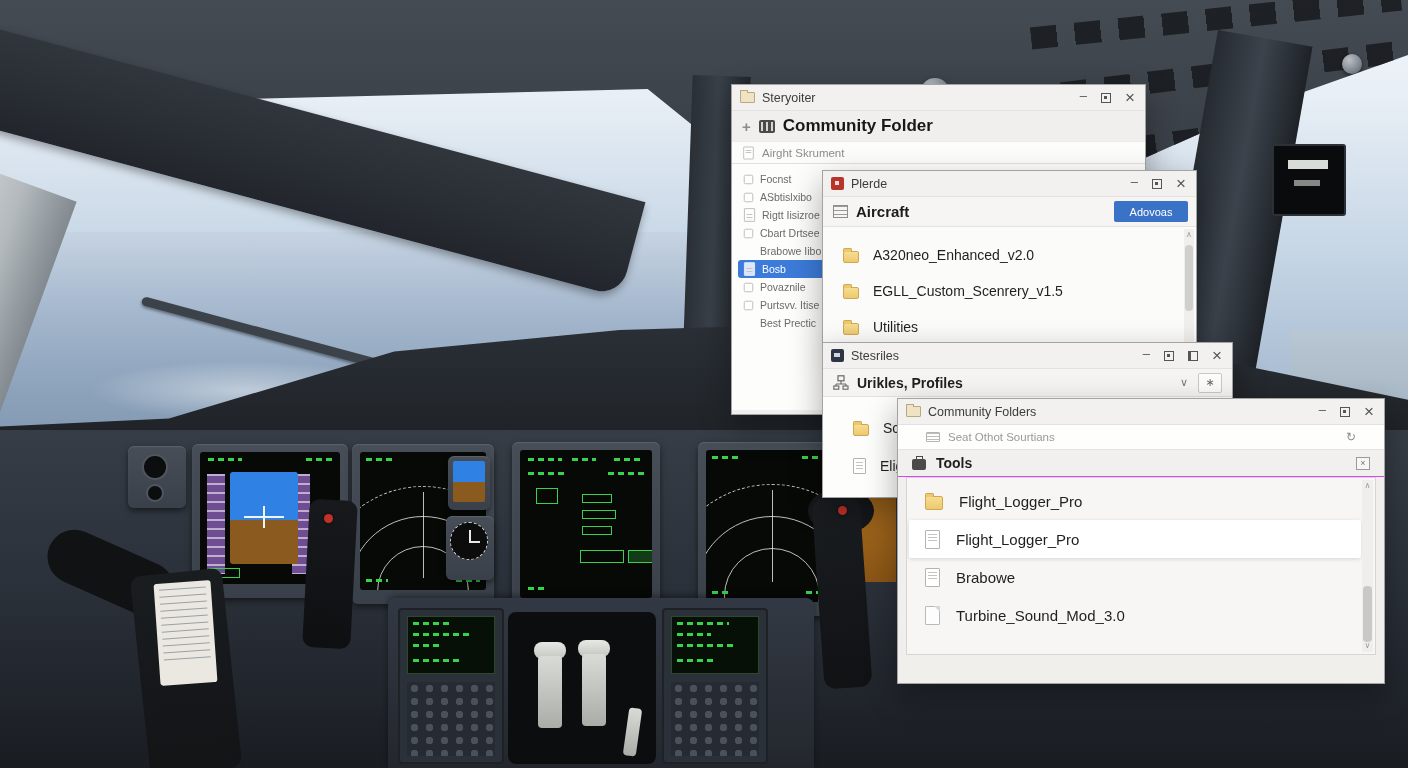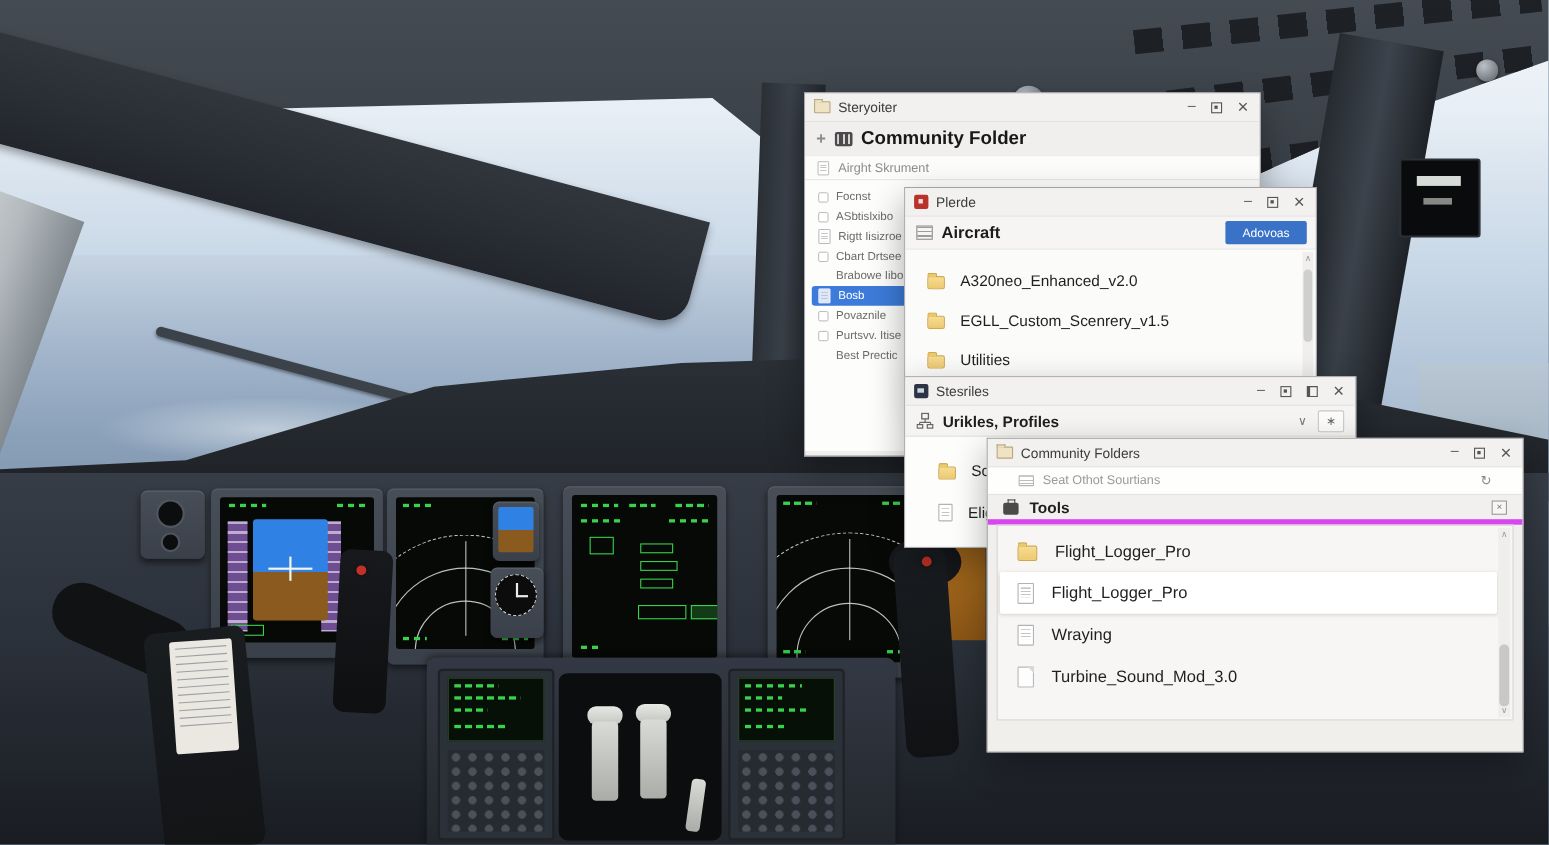--- a/index.html
+++ b/index.html
@@ -151,21 +151,21 @@
   .w3-body{background:#fdfdfc;height:100px;padding-top:12px;}
   .w3-body .file-row{height:38px;padding-left:30px;}
 
   
   #w4{left:897px;top:398px;width:488px;height:286px;z-index:13;}
   .w4-search{display:flex;align-items:center;gap:8px;height:25px;background:#fefefd;border-bottom:1px solid #e4e3e1;
     padding:0 28px;font-size:11.5px;color:#9a9a9a;}
   .linesic{width:14px;height:10px;border:1px solid #b5b5b5;border-radius:1px;
     background:repeating-linear-gradient(180deg,#bdbdbd 0 1px,rgba(0,0,0,0) 1px 3px);}
   .refic{margin-left:auto;font-size:12px;color:#8d8d8d;}
-  .w4-tools{display:flex;align-items:center;gap:10px;height:27px;background:#f1f0ee;border-bottom:5px solid #d946ef;
+  .w4-tools{display:flex;align-items:center;gap:10px;height:27px;background:#f1f0ee;border-bottom:1px solid #d946ef;
     padding:0 14px;}
   .w4-tools .h{font-size:14px;font-weight:700;color:#1e1e1e;}
   .toolsic{width:14px;height:11px;background:#4a4a4a;border-radius:2px;position:relative;margin-top:2px;}
   .toolsic::before{content:"";position:absolute;top:-3px;left:4px;width:5px;height:3px;border:1px solid #4a4a4a;border-bottom:none;}
   .closebox{margin-left:auto;width:14px;height:13px;border:1px solid #9a9a9a;font-size:9px;color:#777;
     display:flex;align-items:center;justify-content:center;background:#f7f6f4;}
   .w4-list{position:relative;margin:0 8px;height:178px;border:1px solid #d6d5d3;background:#f7f6f4;
     overflow:hidden;padding-top:4px;}
   .w4-list .file-row{height:38px;padding-left:16px;gap:16px;font-size:15px;margin:0 14px 0 2px;text-align:right;}
   .w4-list .file-row.selected{background:#fff;box-shadow:0 1px 4px rgba(0,0,0,.14);border-radius:2px;}
@@ -496,21 +496,21 @@
       <div class="file-row">
             <span class="icon icon-folder"></span>
             <span>Flight_Logger_Pro</span>
           </div>
           <div class="file-row selected">
             <span class="icon icon-document"></span>
             <span>Flight_Logger_Pro</span>
           </div>
           <div class="file-row">
             <span class="icon icon-document"></span>
-            <span>Wraying</span>
+            <span>Brabowe</span>
           </div>
           <div class="file-row">
             <span class="icon icon-file"></span>
             <span>Turbine_Sound_Mod_3.0</span>
           </div>
         </div>
       <div class="w4-scroll">
         <span class="sarrow" style="top:1px;width:11px;">∧</span>
         <div class="th"></div>
         <span class="sarrow" style="bottom:1px;width:11px;">∨</span>

